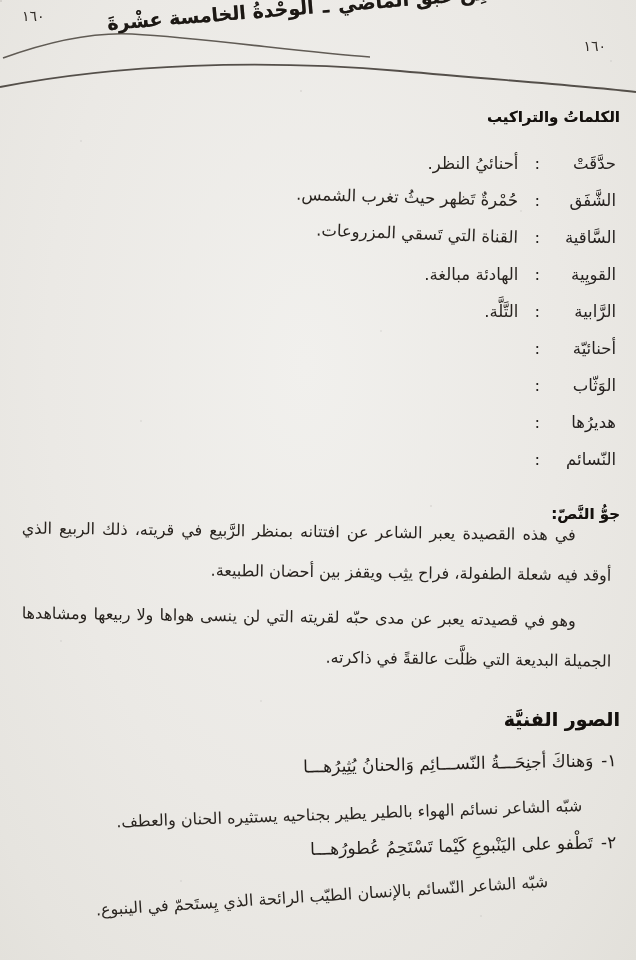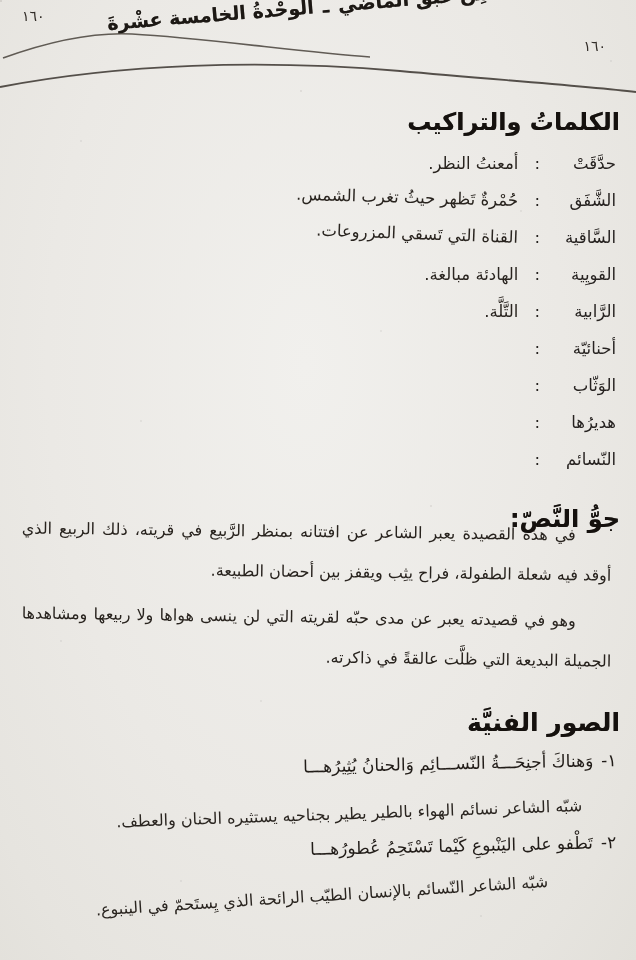--- a/index.html
+++ b/index.html
@@ -35,21 +35,21 @@
     position:absolute;top:12px;left:108px;
     display:flex;direction:ltr;align-items:flex-end;gap:9px;
     transform:rotate(-4.6deg);transform-origin:left bottom;
     font-weight:bold;font-size:19px;color:#1c1814;
     white-space:nowrap;
     text-shadow:0 0 .5px rgba(30,25,20,.55);
   }
   .hdr-curves{position:absolute;top:0;left:0;}
   .sec-heading{
     position:absolute;right:16px;
-    font-weight:bold;font-size:24px;color:#15110e;
+    font-weight:bold;font-size:15px;color:#15110e;
     text-shadow:0 0 .6px rgba(20,16,12,.6);
     white-space:nowrap;
   }
   .vocab{position:absolute;top:152px;right:0;left:0;}
   .vocab-row{
     display:flex;direction:rtl;align-items:baseline;
     padding-right:20px;margin-bottom:13px;
     font-size:16.5px;line-height:24px;white-space:nowrap;
   }
   .vocab-term{width:76px;flex:0 0 auto;color:#262220;}
@@ -93,21 +93,21 @@
     <path d="M0,87 C120,64 260,59 400,71 C500,80 585,86 636,92" fill="none" stroke="#443e38" stroke-width="1.8" opacity="0.9"></path>
   </svg>
 
   <div class="sec-heading" style="top:108px">الكلماتُ والتراكيب</div>
 
   <div class="vocab">
 
     <div class="vocab-row">
       <span class="vocab-term">حدَّقَتْ</span>
       <span class="vocab-colon">:</span>
-      <span class="vocab-def">أمعنتُ النظر.</span>
+      <span class="vocab-def">أحنائيُ النظر.</span>
     </div>
 
     <div class="vocab-row">
       <span class="vocab-term">الشَّفَق</span>
       <span class="vocab-colon">:</span>
       <span class="vocab-def" style="transform:rotate(1.6deg);transform-origin:right center;display:inline-block">حُمْرةٌ تَظهر حيثُ تغرب الشمس.</span>
     </div>
 
     <div class="vocab-row">
       <span class="vocab-term">السَّاقية</span>
@@ -148,21 +148,21 @@
     </div>
 
   </div>
 
   <div class="sec-heading" style="top:505px">جوُّ النَّصّ:</div>
 
   <div class="para" style="top:516px;transform:rotate(0.7deg);transform-origin:right top">في هذه القصيدة يعبر الشاعر عن افتتانه بمنظر الرَّبيع في قريته، ذلك الربيع الذي أوقد فيه شعلة الطفولة، فراح يثِب ويقفز بين أحضان الطبيعة.</div>
 
   <div class="para" style="top:602px;transform:rotate(0.8deg);transform-origin:right top">وهو في قصيدته يعبر عن مدى حبّه لقريته التي لن ينسى هواها ولا ربيعها ومشاهدها الجميلة البديعة التي ظلَّت عالقةً في ذاكرته.</div>
 
-  <div class="sec-heading" style="top:708px;font-size:25px">الصور الفنيَّة</div>
+  <div class="sec-heading" style="top:708px;font-size:19px">الصور الفنيَّة</div>
 
   <div class="verse-line" style="top:750px;transform:rotate(-1.2deg);transform-origin:right center">
     <span>١-</span>
     <span>وَهناكَ أجنِحَـــةُ النّســـائِم وَالحنانُ يُثِيرُهـــا</span>
   </div>
 
   <div class="expl-line" style="top:796px;right:54px;transform:rotate(-2deg);transform-origin:right center">شبّه الشاعر نسائم الهواء بالطير يطير بجناحيه يستثيره الحنان والعطف.</div>
 
   <div class="verse-line" style="top:832px;transform:rotate(-1.3deg);transform-origin:right center">
     <span>٢-</span>

